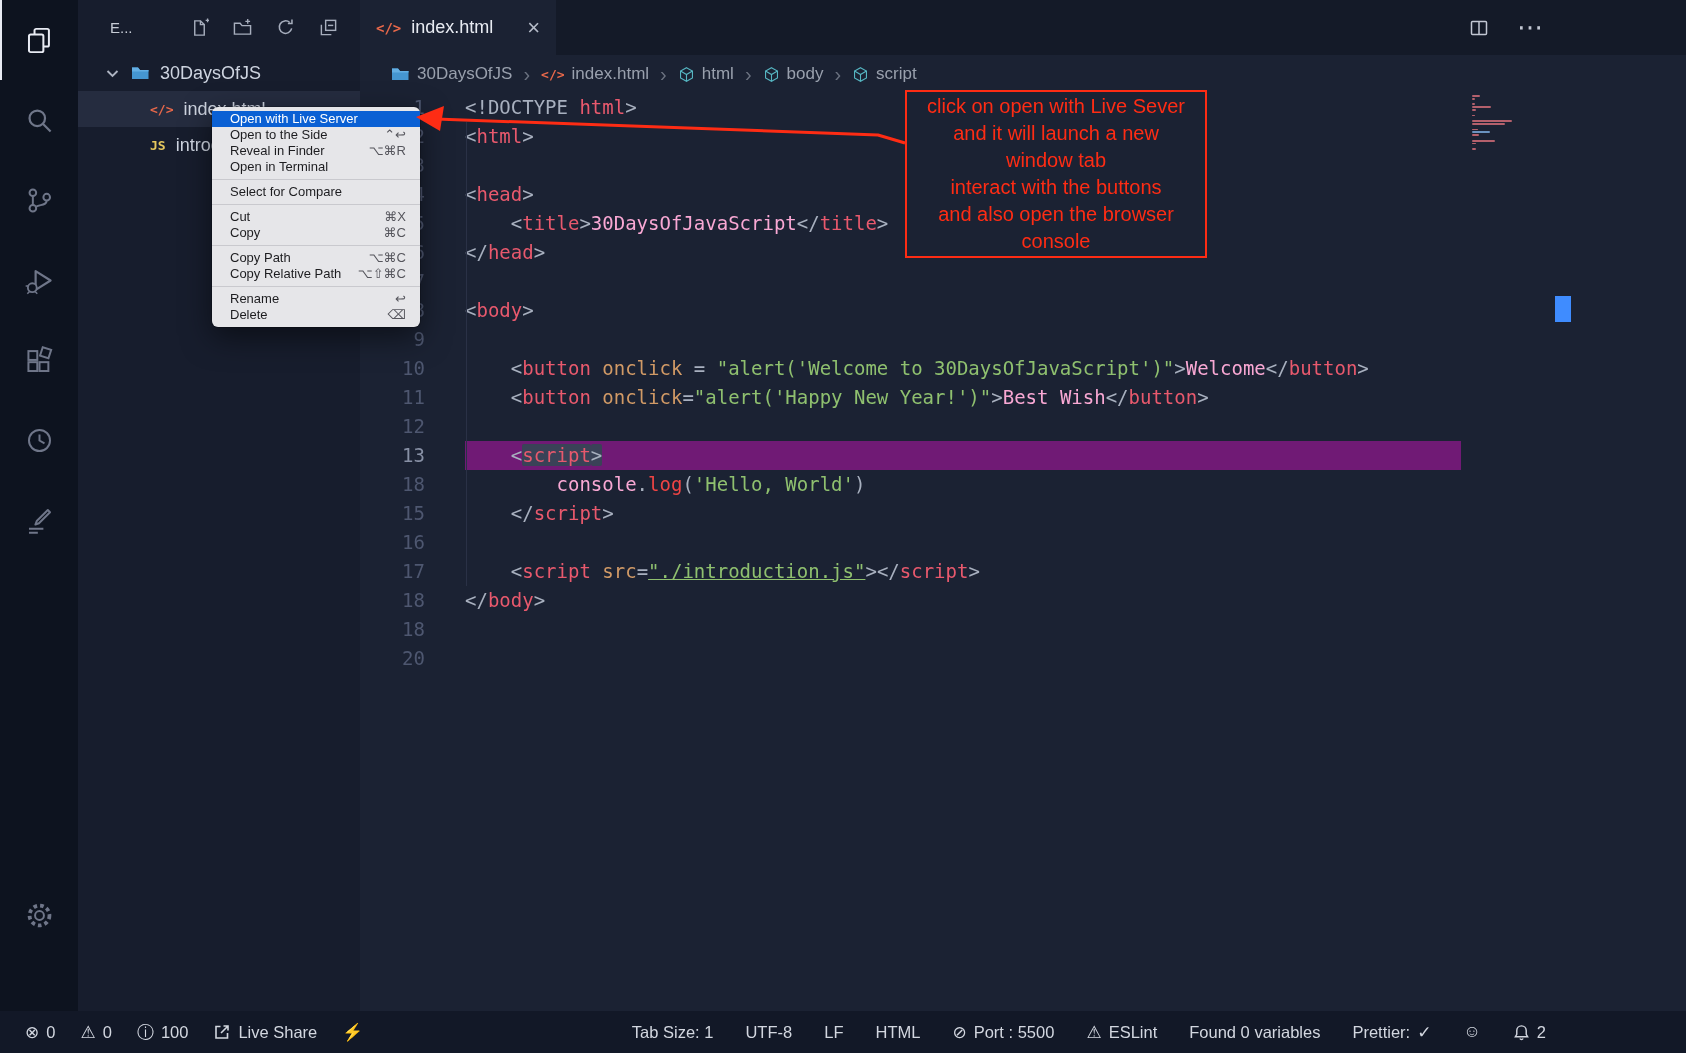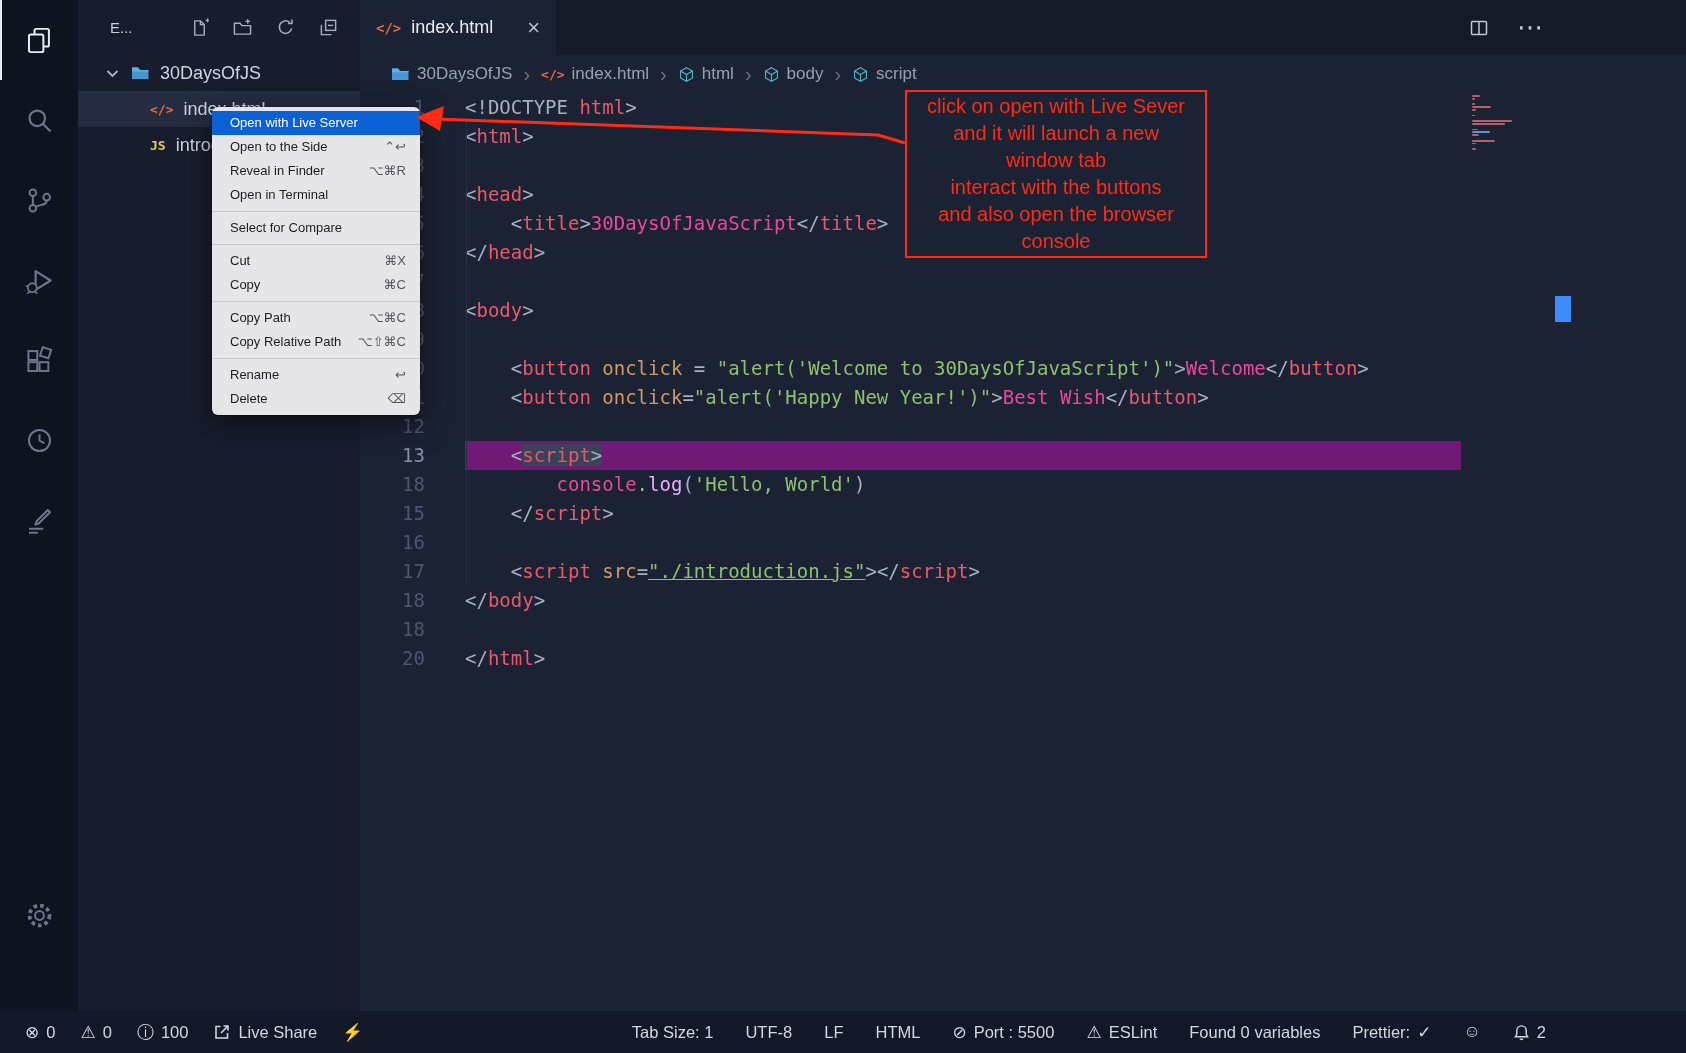--- a/index.html
+++ b/index.html
@@ -45,34 +45,34 @@
   .editor{position:absolute;top:93px;left:0;right:0;bottom:0}
   .code-row{display:flex;height:29px;line-height:29px;font-family:"DejaVu Sans Mono",monospace;font-size:19px;white-space:pre}
   .gutter{width:105px;padding-right:40px;text-align:right;color:#4e5770;flex:none}
   .gutter.cur{color:#8790a5}
   .line-code{flex:1;margin-right:225px}
   .line-code.current{background:#701a75}
   .tok.p{color:#a8b0bf}
   .tok.tag{color:#e8596d}
   .tok.attr{color:#d19a66}
   .tok.str{color:#8fc06f}
-  .tok.fn{color:#f0abfc}
-  .tok.txt{color:#ec4899}
+  .tok.fn{color:#ef4444}
+  .tok.txt{color:#f9a8d4}
   .tok.hl{background:#3a4257;border-radius:2px}
   .tok.link{text-decoration:underline}
   .indent-guide{position:absolute;left:106px;top:29px;width:1px;height:464px;background:#2a3146}
 
   .minimap{position:absolute;right:130px;top:2px;width:84px;cursor:pointer}
   .mm-bar{height:1.8px;margin-bottom:1px;border-radius:1px}
   .overview-mark{position:absolute;right:115px;top:203px;width:16px;height:26px;background:#3f8cff}
 
   
   .context-menu{position:absolute;left:212px;top:107px;width:208px;background:#e6e6e9;border-radius:6px;padding:4px 0;z-index:50;
     box-shadow:0 10px 30px rgba(0,0,0,.5),0 0 0 1px rgba(0,0,0,.18);font-size:13px;color:#1d1d20}
-  .menu-item{height:24px;line-height:18px;display:flex;align-items:center;padding:0 14px 0 18px;cursor:pointer}
+  .menu-item{height:16px;line-height:18px;display:flex;align-items:center;padding:0 14px 0 18px;cursor:pointer}
   .menu-item.highlighted{background:#0a60d4;color:#fff}
   .menu-shortcut{margin-left:auto;color:#55555c}
   .menu-item.highlighted .menu-shortcut{color:rgba(255,255,255,.9)}
   .menu-sep{height:1px;background:#c9c9ce;margin:4px 0}
 
   
   .annotation{position:absolute;left:905px;top:90px;width:302px;height:168px;border:2px solid #fe2c14;z-index:40;
     display:flex;flex-direction:column;align-items:center;justify-content:center;color:#fe2c14;font-size:20px;line-height:27px;text-align:center}
   .arrow-overlay{position:absolute;inset:0;width:1686px;height:1053px;pointer-events:none;z-index:60}
 
@@ -310,21 +310,21 @@
           <div class="code-row"><span class="gutter">10</span><span class="line-code"><span class="tok p">    &lt;</span><span class="tok tag">button</span><span class="tok p"> </span><span class="tok attr">onclick</span><span class="tok p"> = </span><span class="tok str">"alert('Welcome to 30DaysOfJavaScript')"</span><span class="tok p">&gt;</span><span class="tok txt">Welcome</span><span class="tok p">&lt;/</span><span class="tok tag">button</span><span class="tok p">&gt;</span></span></div>
           <div class="code-row"><span class="gutter">11</span><span class="line-code"><span class="tok p">    &lt;</span><span class="tok tag">button</span><span class="tok p"> </span><span class="tok attr">onclick</span><span class="tok p">=</span><span class="tok str">"alert('Happy New Year!')"</span><span class="tok p">&gt;</span><span class="tok txt">Best Wish</span><span class="tok p">&lt;/</span><span class="tok tag">button</span><span class="tok p">&gt;</span></span></div>
           <div class="code-row"><span class="gutter">12</span><span class="line-code"></span></div>
           <div class="code-row"><span class="gutter cur">13</span><span class="line-code current"><span class="tok p">    &lt;</span><span class="tok tag hl">script</span><span class="tok p hl">&gt;</span></span></div>
           <div class="code-row"><span class="gutter">18</span><span class="line-code"><span class="tok p">        </span><span class="tok txt">console</span><span class="tok p">.</span><span class="tok fn">log</span><span class="tok p">(</span><span class="tok str">'Hello, World'</span><span class="tok p">)</span></span></div>
           <div class="code-row"><span class="gutter">15</span><span class="line-code"><span class="tok p">    &lt;/</span><span class="tok tag">script</span><span class="tok p">&gt;</span></span></div>
           <div class="code-row"><span class="gutter">16</span><span class="line-code"></span></div>
           <div class="code-row"><span class="gutter">17</span><span class="line-code"><span class="tok p">    &lt;</span><span class="tok tag">script</span><span class="tok p"> </span><span class="tok attr">src</span><span class="tok p">=</span><span class="tok str link">"./introduction.js"</span><span class="tok p">&gt;</span><span class="tok p">&lt;/</span><span class="tok tag">script</span><span class="tok p">&gt;</span></span></div>
           <div class="code-row"><span class="gutter">18</span><span class="line-code"><span class="tok p">&lt;/</span><span class="tok tag">body</span><span class="tok p">&gt;</span></span></div>
           <div class="code-row"><span class="gutter">18</span><span class="line-code"></span></div>
-          <div class="code-row"><span class="gutter">20</span><span class="line-code"><span class="tok p">&lt;/</span><span class="tok tag">html</span><span class="tok p">&gt;</span></span></div>
+          <div class="code-row"><span class="gutter">20</span></div>
         </div>
       <div class="indent-guide"></div>
       <div class="minimap" id="minimap">
           <div class="mm-bar" style="width: 7.5px; background: rgb(180, 96, 108);"></div>
           <div class="mm-bar" style="width: 3px; background: rgb(180, 96, 108);"></div>
           <div class="mm-bar" style="width: 0px; background: rgb(138, 146, 165);"></div>
           <div class="mm-bar" style="width: 3px; background: rgb(180, 96, 108);"></div>
           <div class="mm-bar" style="width: 18.5px; background: rgb(180, 96, 108);"></div>
           <div class="mm-bar" style="width: 3.5px; background: rgb(180, 96, 108);"></div>
           <div class="mm-bar" style="width: 0px; background: rgb(138, 146, 165);"></div>

